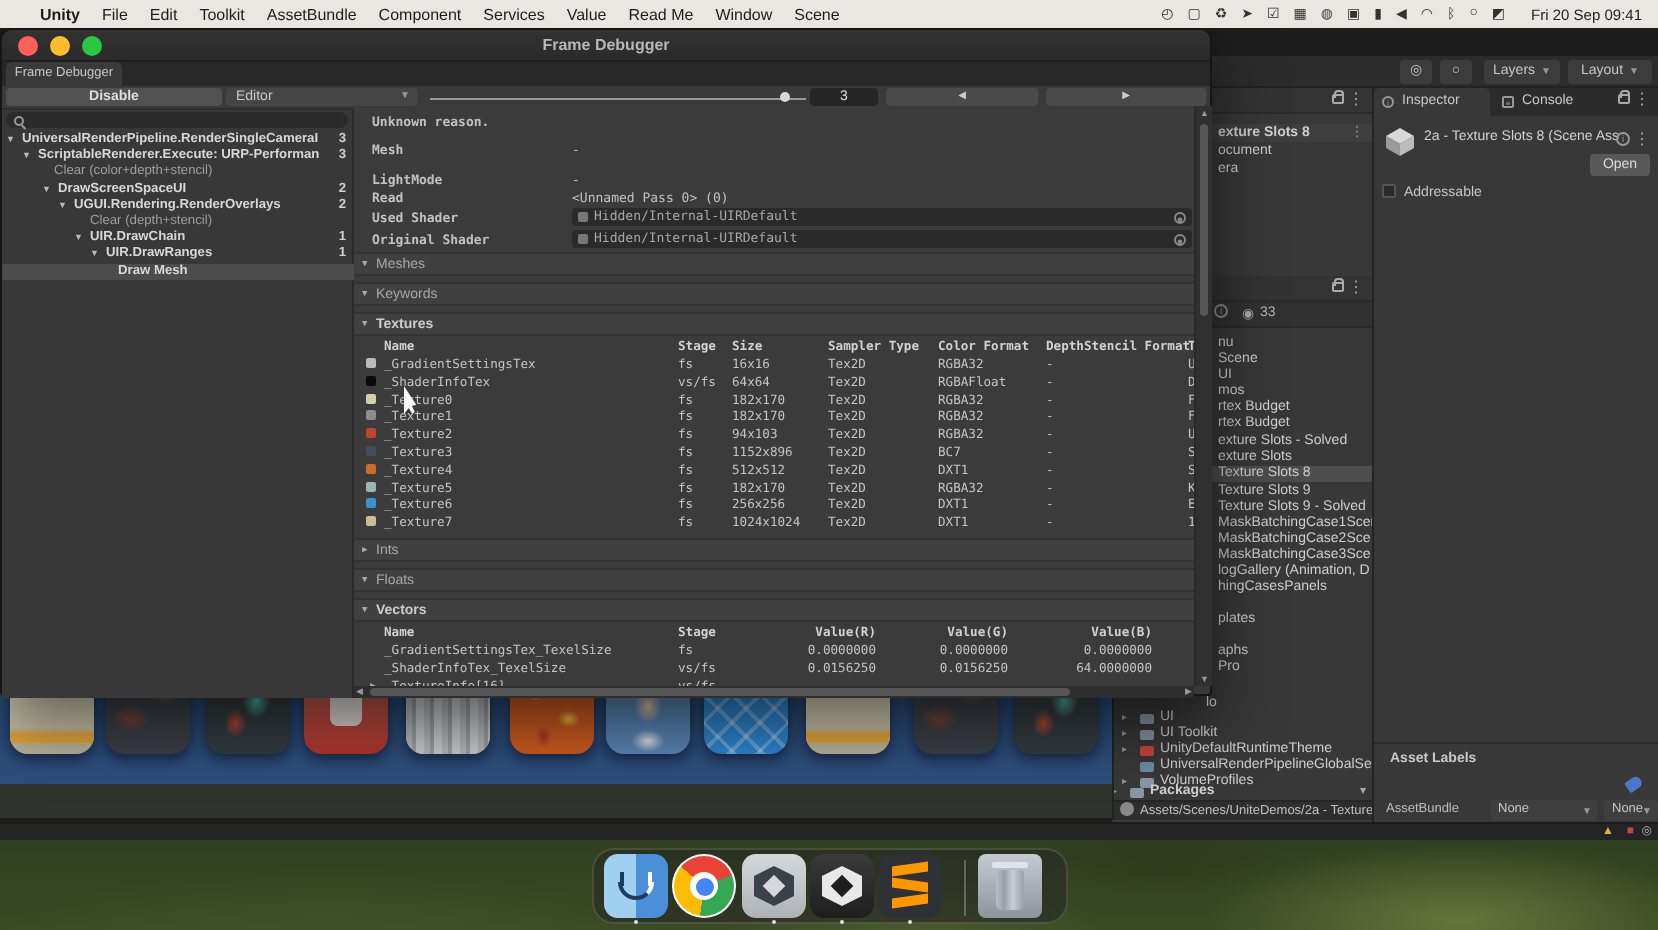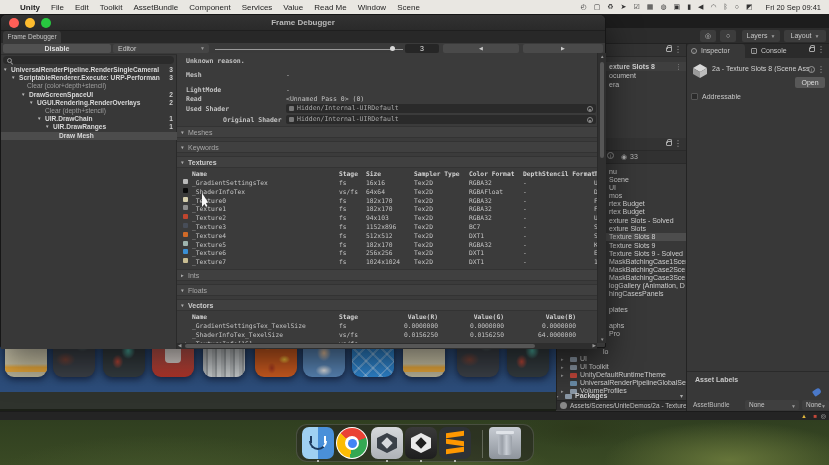--- a/index.html
+++ b/index.html
@@ -408,21 +408,21 @@
         <div class="dlabel" style="top: 33px;">LightMode</div>
         <div class="dvalue" style="top: 33px;">-</div>
         <div class="dlabel" style="top: 42px;">Read</div>
         <div class="dvalue" style="top: 42px;">&lt;Unnamed Pass 0&gt; (0)</div>
         <div class="dlabel" style="top: 52px;">Used Shader</div>
         <div class="objfield" style="top: 51px;">
           <span class="sico"></span>
           <span class="txt">Hidden/Internal-UIRDefault</span>
           <span class="pick">●</span>
         </div>
-        <div class="dlabel" style="top: 63px; margin-left: 37px;">Original Shader</div>
+        <div class="dlabel" style="top: 63px;">Original Shader</div>
         <div class="objfield" style="top: 62px;">
           <span class="sico"></span>
           <span class="txt">Hidden/Internal-UIRDefault</span>
           <span class="pick">●</span>
         </div>
         <div class="shead dim" style="top: 73px;">
           <span class="arr">▼</span>
           <span class="t">Meshes</span>
         </div>
         <div class="shead dim" style="top: 88px;">

